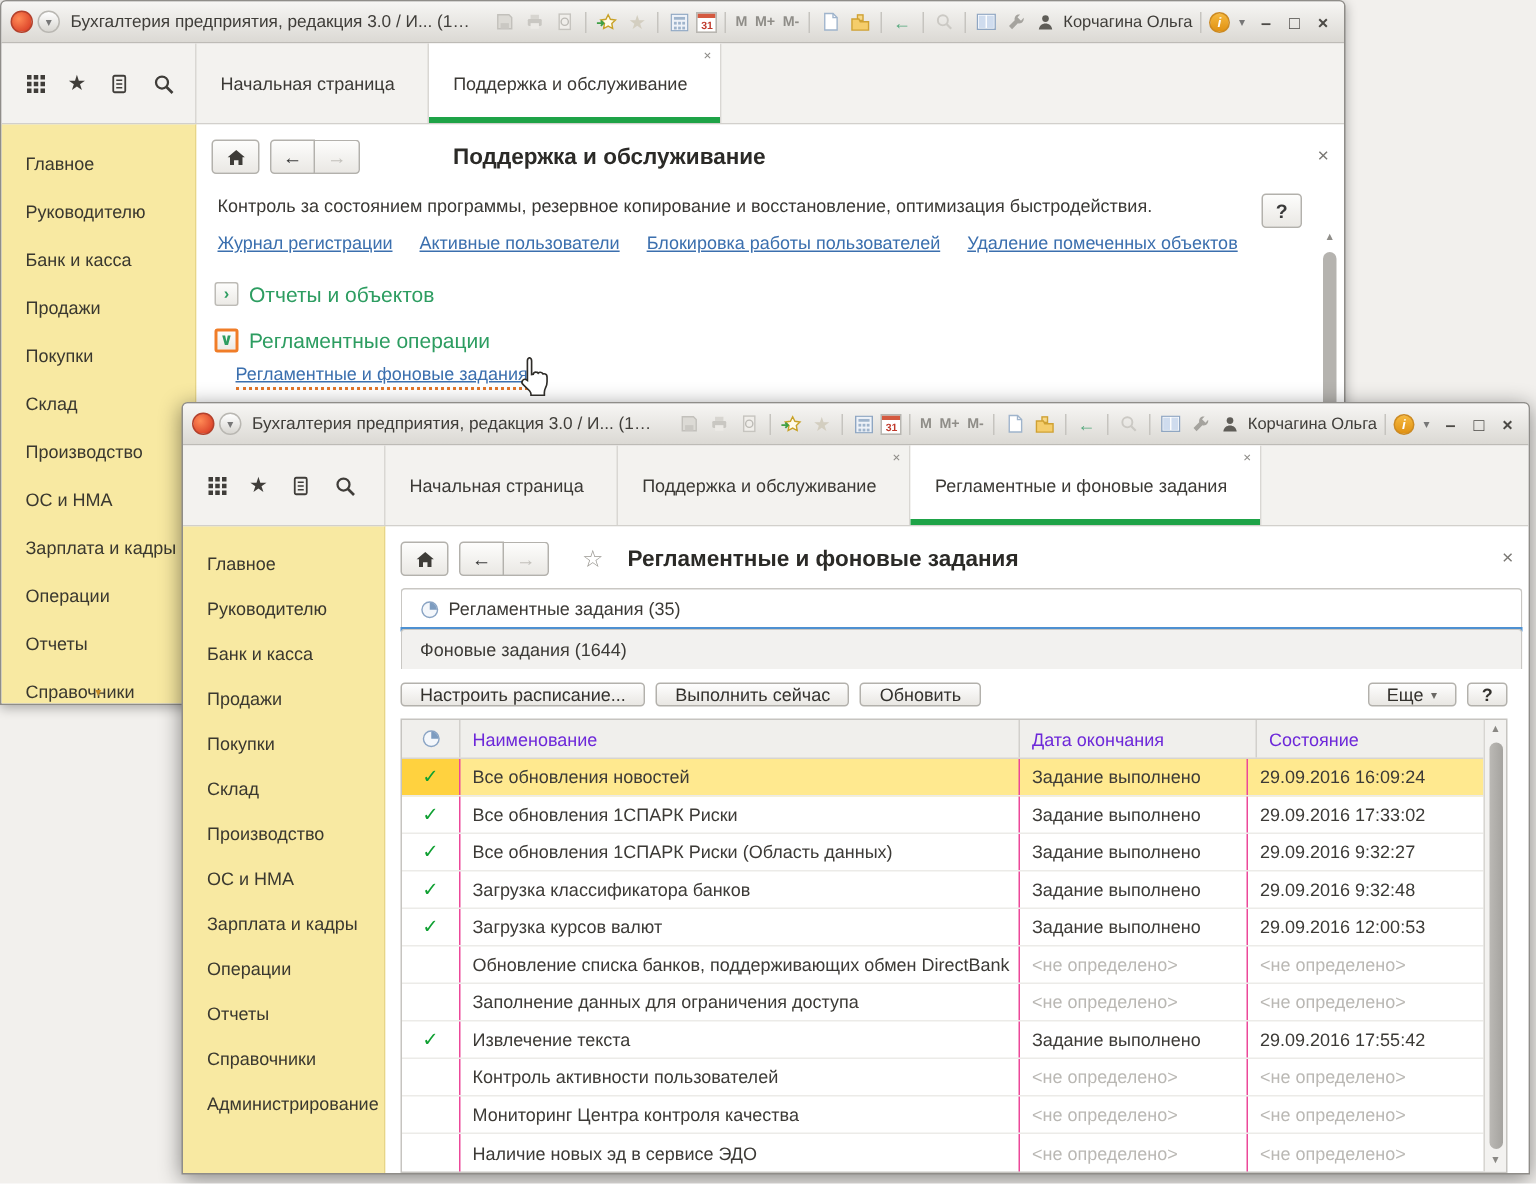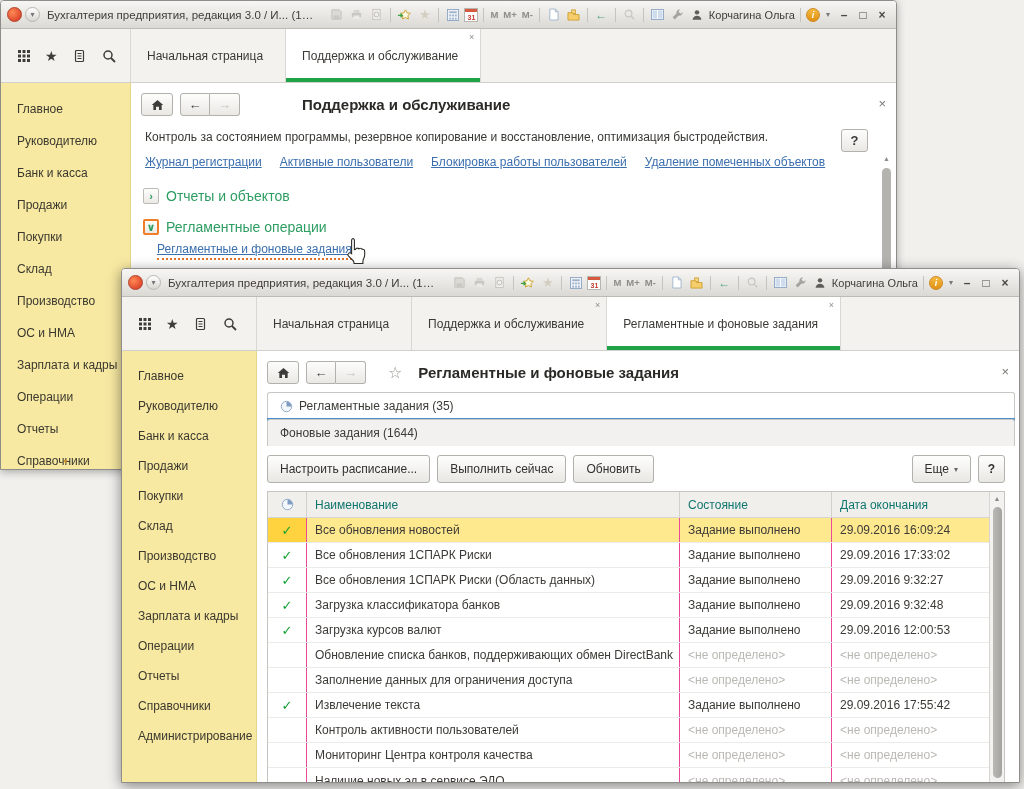--- a/index.html
+++ b/index.html
@@ -101,30 +101,30 @@
 
 .itabs{display:flex;margin:2px 0 0 10px;flex-direction:column;}
 .itab{height:27px;display:flex;align-items:center;gap:6px;padding:0 12px;margin-right:4px;position:relative;
 border:1px solid #c9c7c3;border-bottom:none;border-radius:3px 3px 0 0;background:#f2f1ef;color:#3c3a36;font-size:12px;white-space:nowrap;}
 .itab.active{background:#fff;}
 .itab.active::after{content:"";position:absolute;left:-1px;right:-1px;bottom:-2px;height:3px;background:#4d90d1;}
 .clock{display:none;}
 .clock.show{display:inline-flex;}
 .toolbar{display:flex;align-items:center;margin:9px 14px 0 10px;}
 .tb-buttons{display:flex;gap:7px;}
-.btn{height:28px;padding:0 12px;border:1px solid #b3b1ac;border-radius:3px;font-size:12px;color:#33312d;
+.btn{height:16px;padding:0 12px;border:1px solid #b3b1ac;border-radius:3px;font-size:12px;color:#33312d;
 background:linear-gradient(#fefefe,#e9e7e3);display:inline-flex;align-items:center;gap:5px;
 font-family:"Liberation Sans","DejaVu Sans",sans-serif;}
 .tb-right{margin-left:auto;display:flex;gap:7px;}
 .more-arr{font-size:8px;color:#6a6864;}
 .help2{width:27px;justify-content:center;font-weight:bold;}
 
 .table{margin:8px 14px 0 10px;border:1px solid #c6c4c0;position:relative;padding-right:15px;}
 .thead{display:flex;height:26px;background:#f0efec;border-bottom:1px solid #d7d5d1;
-align-items:center;color:#0f766e;font-size:12px;}
+align-items:center;color:#6d28d9;font-size:12px;}
 .trow{display:flex;height:25px;align-items:center;border-bottom:1px solid #ecebe8;font-size:12px;color:#3c3a36;}
 .tbody .trow:last-child{border-bottom:none;}
 .cell{height:100%;display:flex;align-items:center;overflow:hidden;white-space:nowrap;}
 .col-icon{flex:0 0 38px;justify-content:center;}
 .col-name{flex:1 1 auto;padding:0 8px;min-width:0;}
 .col-state{flex:0 0 152px;padding:0 8px;}
 .col-date{flex:0 0 158px;padding:0 8px;}
 .thead .cell+.cell{border-left:1px solid #d2d0cc;}
 .trow .cell+.cell{border-left:1px solid #ec4899;}
 .trow.selected{background:#ffe98f;}
@@ -582,22 +582,22 @@
         <div class="thead">
           <span class="cell col-icon">
               <span class="clock show">
                 <svg width="13" height="13" viewBox="0 0 14 14">
                   <circle cx="7" cy="7" r="5.6" fill="#f4f7fb" stroke="#8aa4c4"></circle>
                   <path d="M7 7V1.8A5.2 5.2 0 0 1 12.2 7z" fill="#7d9cc0"></path>
                 </svg>
               </span>
             </span>
           <span class="cell col-name">Наименование</span>
+          <span class="cell col-date">Дата окончания</span>
           <span class="cell col-state">Состояние</span>
-          <span class="cell col-date">Дата окончания</span>
         </div>
         <div class="tbody">
 
             <div class="trow selected">
               <span class="cell col-icon">
                 <span class="chk show">✓</span>
               </span>
               <span class="cell col-name">Все обновления новостей</span>
               <span class="cell col-state">Задание выполнено</span>
               <span class="cell col-date">29.09.2016 16:09:24</span>

